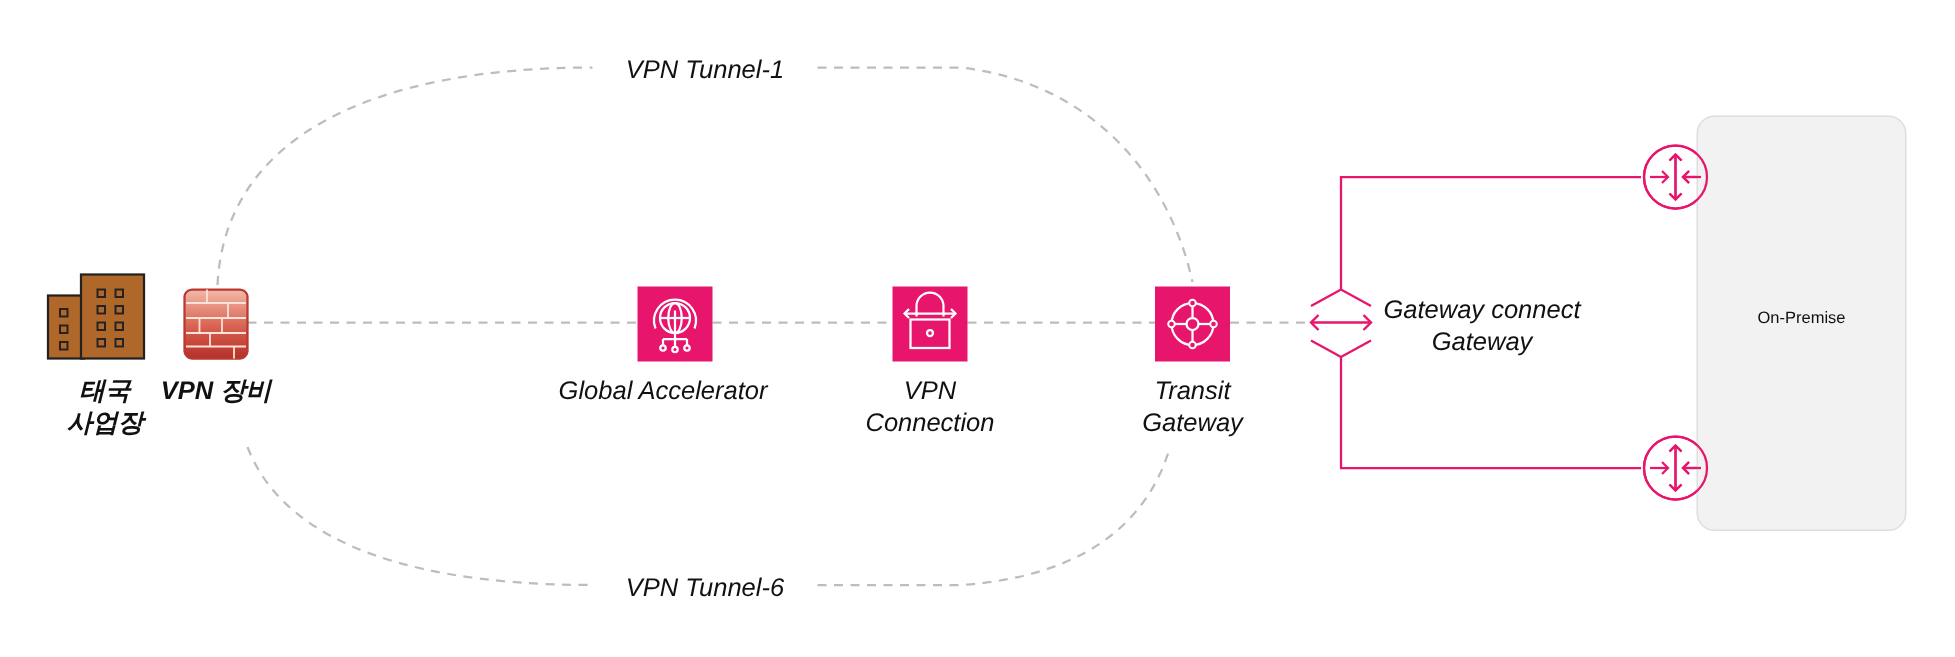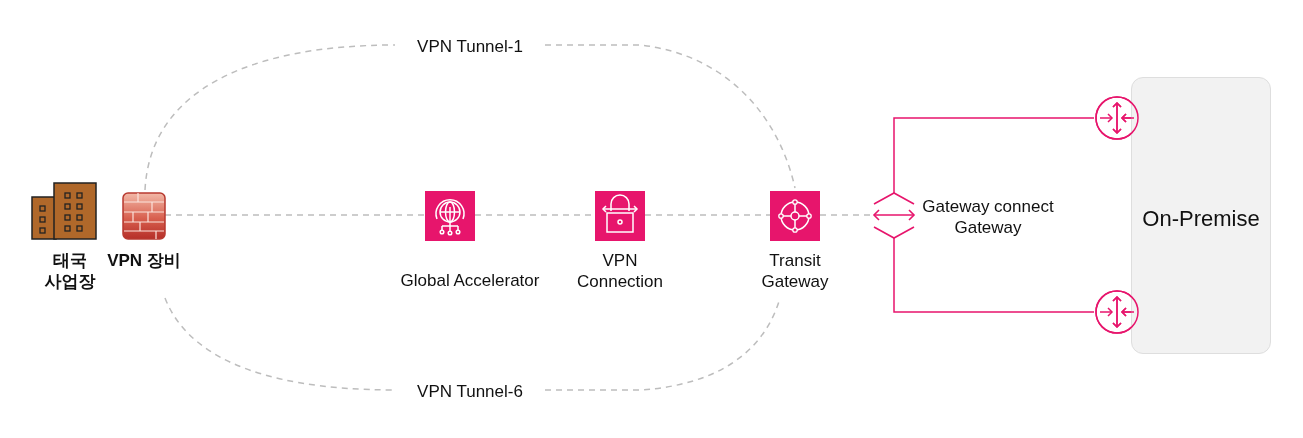--- a/index.html
+++ b/index.html
@@ -1,23 +1,23 @@
 <!DOCTYPE html>
 <html><head>
 <meta charset="utf-8">
 <style>
   html, body { margin:0; padding:0; background:#ffffff; }
   body { width:1303px; height:438px; position:relative; overflow:hidden;
          font-family:"Liberation Sans", "DejaVu Sans", sans-serif; color:#1a1a1a; }
   #diagram { position:absolute; left:0; top:0; }
-  .lbl { position:absolute; text-align:center; font-size:17px; line-height:21px; color:#111; white-space:nowrap; }
+  .lbl { position:absolute; text-align:center; font-size:17px; line-height:21px; color:#111; white-space:nowrap;font-style:italic; }
   .lbl.bold { font-weight:bold; }
   .onprem { position:absolute; left:1131px; top:77px; width:140px; height:277px;
             background:#f2f2f2; border:1.5px solid #dedede; border-radius:12px; box-sizing:border-box; }
-  .onprem-label { position:absolute; left:0; right:0; top:128px; text-align:center; font-size:22px; color:#111; }
+  .onprem-label { position:absolute; left:0; right:0; top:128px; text-align:center; font-size:11px; color:#111; }
 </style>
 </head>
 <body>
 
 <svg id="diagram" width="1303" height="438" viewBox="0 0 1303 438">
 
   <g fill="none" stroke="#bdbdbd" stroke-width="1.5" stroke-dasharray="6,5">
     <path d="M145,190 C150,90 250,45 395,45"></path>
     <path d="M545,45 L640,45 C730,55 780,120 795,188"></path>
     <path d="M165,298 C185,350 250,390 395,390"></path>
@@ -167,21 +167,21 @@
 <div class="lbl" style="left:395px; top:36px; width:150px;">VPN Tunnel-1</div>
 <div class="lbl" style="left:395px; top:381px; width:150px;">VPN Tunnel-6</div>
 
 <div class="lbl bold" style="left:20px; top:250px; width:100px;">
   <div>태국</div>
   <div>사업장</div>
 </div>
 <div class="lbl bold" style="left:89px; top:250px; width:110px;">
   <div>VPN 장비</div>
 </div>
-<div class="lbl" style="left:370px; top:250px; width:200px;margin-top:20px;">Global Accelerator</div>
+<div class="lbl" style="left:342px; top:250px; width:200px;">Global Accelerator</div>
 <div class="lbl" style="left:560px; top:250px; width:120px;">
   <div>VPN</div>
   <div>Connection</div>
 </div>
 <div class="lbl" style="left:740px; top:250px; width:110px;text-align:center;">
   <div>Transit</div>
   <div>Gateway</div>
 </div>
 <div class="lbl" style="left:918px; top:196px; width:140px;">
   <div>Gateway connect</div>

